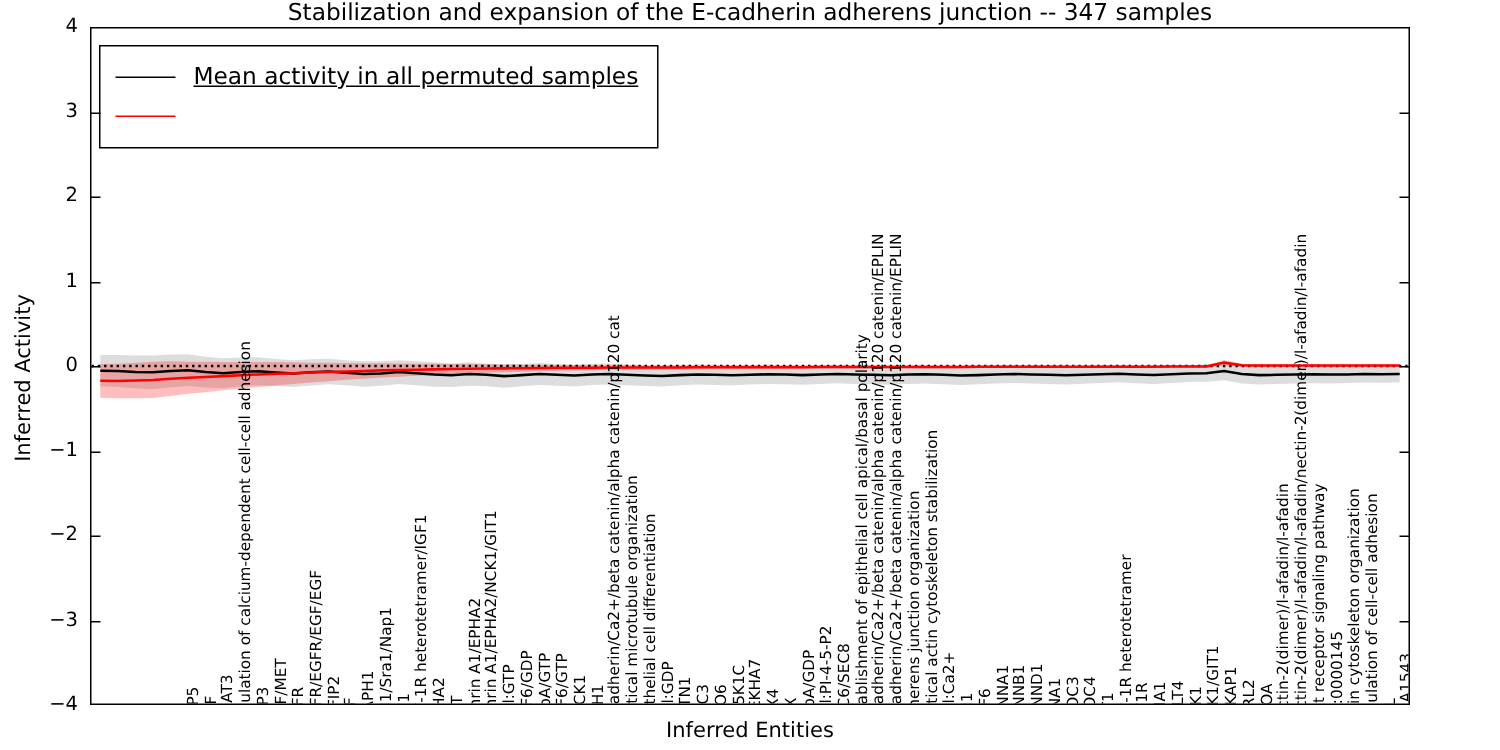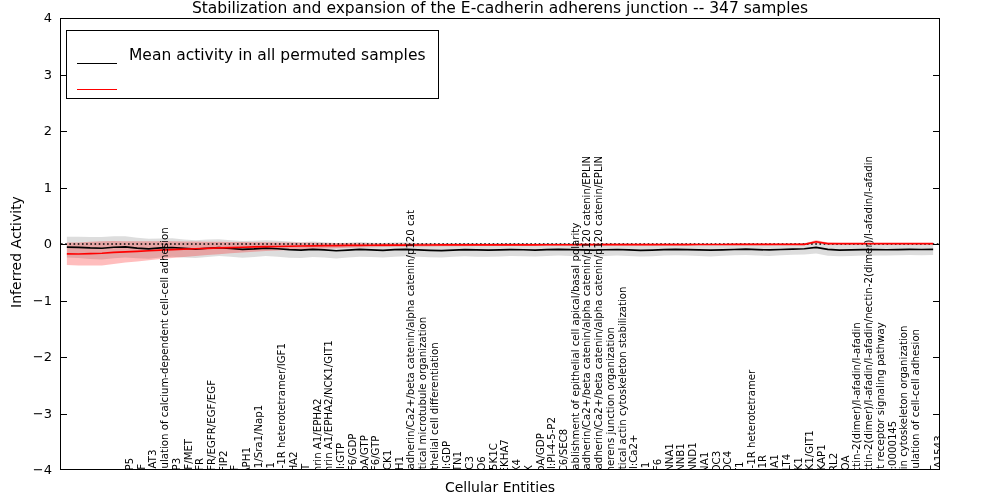--- a/index.html
+++ b/index.html
@@ -56,35 +56,35 @@
     color:#000;
   }
 
   
   #legend{
     position:absolute;left:66px;top:30px;
     background:#fff;border:1.3px solid #000;
     padding:7px 12px 8px 10px;
     box-sizing:border-box;
   }
-  .leg-row{display:flex;align-items:flex-end;height:26px;}
+  .leg-row{display:flex;align-items:center;height:26px;text-decoration:underline;}
   .leg-line{display:inline-block;width:40px;height:0;margin-right:12px;}
   .leg-line.k{border-top:1.6px solid #000;}
   .leg-line.r{border-top:1.6px solid #ff0000;}
   .leg-text{font-size:15.5px;white-space:nowrap;color:#000;}
 </style>
 </head>
 <body>
 
 <div id="fig">
 
   <div id="chart-title">Stabilization and expansion of the E-cadherin adherens junction -- 347 samples</div>
 
   <div id="ylabel">Inferred Activity</div>
-  <div id="xlabel">Cellular Entities</div>
+  <div id="xlabel">Inferred Entities</div>
 
   <div id="yaxis"></div>
 
   <div id="plot-area">
     <svg id="data-svg" viewBox="0 0 880 452" preserveAspectRatio="none">
         <path d="M 5.87 218.66 L 17.60 218.66 L 29.33 218.94 L 41.07 218.94 L 52.80 218.26 L 64.53 218.20 L 76.27 219.78 L 88.00 220.75 L 99.73 220.35 L 111.47 220.18 L 123.20 221.37 L 134.93 222.16 L 146.67 221.48 L 158.40 221.20 L 170.13 222.16 L 181.87 222.89 L 193.60 222.78 L 205.33 222.16 L 217.07 222.78 L 228.80 223.46 L 240.53 224.31 L 252.27 223.57 L 264.00 224.31 L 275.73 224.98 L 287.47 224.64 L 299.20 224.02 L 310.93 224.70 L 322.67 224.98 L 334.40 224.53 L 346.13 224.36 L 357.87 225.04 L 369.60 225.27 L 381.33 225.66 L 393.07 225.32 L 404.80 224.98 L 416.53 225.15 L 428.27 225.55 L 440.00 225.32 L 451.73 225.04 L 463.47 225.32 L 475.20 225.72 L 486.93 225.32 L 498.67 225.15 L 510.40 225.32 L 522.13 225.72 L 533.87 225.89 L 545.60 225.55 L 557.33 225.44 L 569.07 225.72 L 580.80 226.00 L 592.53 226.00 L 604.27 225.66 L 616.00 225.44 L 627.73 225.66 L 639.47 225.77 L 651.20 226.00 L 662.93 225.94 L 674.67 225.66 L 686.40 225.44 L 698.13 225.77 L 709.87 226.00 L 721.60 225.66 L 733.33 225.44 L 745.07 225.04 L 756.80 223.18 L 768.53 225.04 L 780.27 225.89 L 792.00 225.83 L 803.73 225.66 L 815.47 225.60 L 827.20 225.89 L 838.93 225.89 L 850.67 225.72 L 862.40 225.89 L 874.13 225.89 L 874.13 236.96 L 862.40 237.19 L 850.67 237.02 L 838.93 237.41 L 827.20 237.64 L 815.47 237.47 L 803.73 237.64 L 792.00 238.03 L 780.27 238.32 L 768.53 237.70 L 756.80 235.60 L 745.07 236.57 L 733.33 236.74 L 721.60 237.41 L 709.87 237.98 L 698.13 237.53 L 686.40 236.96 L 674.67 237.41 L 662.93 237.92 L 651.20 238.43 L 639.47 237.98 L 627.73 237.64 L 616.00 237.30 L 604.27 237.64 L 592.53 238.20 L 580.80 238.66 L 569.07 238.15 L 557.33 237.64 L 545.60 237.98 L 533.87 238.54 L 522.13 238.15 L 510.40 237.98 L 498.67 237.58 L 486.93 237.98 L 475.20 238.49 L 463.47 238.20 L 451.73 238.03 L 440.00 238.43 L 428.27 238.88 L 416.53 238.71 L 404.80 238.32 L 393.07 238.88 L 381.33 239.67 L 369.60 239.39 L 357.87 238.83 L 346.13 238.37 L 334.40 238.77 L 322.67 239.67 L 310.93 239.16 L 299.20 238.71 L 287.47 239.56 L 275.73 240.58 L 264.00 239.56 L 252.27 239.16 L 240.53 240.13 L 228.80 239.84 L 217.07 238.83 L 205.33 237.98 L 193.60 239.16 L 181.87 239.84 L 170.13 238.88 L 158.40 238.15 L 146.67 239.00 L 134.93 240.01 L 123.20 239.45 L 111.47 238.83 L 99.73 239.56 L 88.00 240.86 L 76.27 240.35 L 64.53 239.45 L 52.80 240.29 L 41.07 241.54 L 29.33 240.97 L 17.60 240.13 L 5.87 239.56 Z" fill="#c8c8c8" fill-opacity="0.62" stroke="none"></path>
         <path d="M 5.87 224.59 L 17.60 224.47 L 29.33 223.85 L 41.07 223.18 L 52.80 222.89 L 64.53 223.18 L 76.27 223.18 L 88.00 223.29 L 99.73 223.29 L 111.47 223.29 L 123.20 223.40 L 134.93 223.57 L 146.67 223.74 L 158.40 223.74 L 170.13 223.97 L 181.87 224.08 L 193.60 224.14 L 205.33 224.31 L 217.07 224.42 L 228.80 224.53 L 240.53 224.64 L 252.27 224.70 L 264.00 224.87 L 275.73 224.98 L 287.47 225.10 L 299.20 225.21 L 310.93 225.27 L 322.67 225.38 L 334.40 225.44 L 346.13 225.49 L 357.87 225.55 L 369.60 225.60 L 381.33 225.60 L 393.07 225.66 L 404.80 225.66 L 416.53 225.72 L 428.27 225.72 L 440.00 225.72 L 451.73 225.72 L 463.47 225.72 L 475.20 225.77 L 486.93 225.72 L 498.67 225.77 L 510.40 225.77 L 522.13 225.72 L 533.87 225.77 L 545.60 225.77 L 557.33 225.72 L 569.07 225.77 L 580.80 225.77 L 592.53 225.72 L 604.27 225.77 L 616.00 225.77 L 627.73 225.77 L 639.47 225.72 L 651.20 225.77 L 662.93 225.77 L 674.67 225.72 L 686.40 225.72 L 698.13 225.77 L 709.87 225.77 L 721.60 225.72 L 733.33 225.72 L 745.07 225.60 L 756.80 222.05 L 768.53 224.53 L 780.27 224.87 L 792.00 224.93 L 803.73 224.93 L 815.47 224.98 L 827.20 224.98 L 838.93 224.98 L 850.67 224.98 L 862.40 224.98 L 874.13 224.98 L 874.13 226.34 L 862.40 226.34 L 850.67 226.34 L 838.93 226.34 L 827.20 226.34 L 815.47 226.34 L 803.73 226.40 L 792.00 226.40 L 780.27 226.45 L 768.53 226.56 L 756.80 225.44 L 745.07 227.19 L 733.33 227.07 L 721.60 227.07 L 709.87 227.13 L 698.13 227.13 L 686.40 227.19 L 674.67 227.19 L 662.93 227.24 L 651.20 227.24 L 639.47 227.30 L 627.73 227.36 L 616.00 227.36 L 604.27 227.36 L 592.53 227.41 L 580.80 227.47 L 569.07 227.47 L 557.33 227.53 L 545.60 227.58 L 533.87 227.58 L 522.13 227.64 L 510.40 227.70 L 498.67 227.70 L 486.93 227.75 L 475.20 227.81 L 463.47 227.86 L 451.73 227.86 L 440.00 227.98 L 428.27 227.98 L 416.53 228.09 L 404.80 228.15 L 393.07 228.26 L 381.33 228.32 L 369.60 228.43 L 357.87 228.49 L 346.13 228.66 L 334.40 228.82 L 322.67 228.99 L 310.93 229.22 L 299.20 229.50 L 287.47 229.84 L 275.73 230.18 L 264.00 230.52 L 252.27 230.92 L 240.53 231.42 L 228.80 231.99 L 217.07 232.55 L 205.33 233.12 L 193.60 233.74 L 181.87 234.48 L 170.13 235.27 L 158.40 236.17 L 146.67 237.07 L 134.93 238.03 L 123.20 239.00 L 111.47 240.01 L 99.73 241.14 L 88.00 242.27 L 76.27 243.51 L 64.53 244.65 L 52.80 246.06 L 41.07 247.47 L 29.33 247.58 L 17.60 247.64 L 5.87 247.19 Z" fill="#ff0000" fill-opacity="0.26" stroke="none"></path>
         <line x1="0" x2="880" y1="226.00" y2="226.00" stroke="#000" stroke-width="1.6" stroke-dasharray="1.6 2.6"></line>
         <path d="M 5.87 229.11 L 17.60 229.39 L 29.33 229.96 L 41.07 230.24 L 52.80 229.28 L 64.53 228.82 L 76.27 230.07 L 88.00 230.80 L 99.73 229.96 L 111.47 229.50 L 123.20 230.41 L 134.93 231.08 L 146.67 230.24 L 158.40 229.67 L 170.13 230.52 L 181.87 231.37 L 193.60 230.97 L 205.33 230.07 L 217.07 230.80 L 228.80 231.65 L 240.53 232.22 L 252.27 231.37 L 264.00 231.93 L 275.73 232.78 L 287.47 232.10 L 299.20 231.37 L 310.93 231.93 L 322.67 232.33 L 334.40 231.65 L 346.13 231.37 L 357.87 231.93 L 369.60 232.33 L 381.33 232.67 L 393.07 232.10 L 404.80 231.65 L 416.53 231.93 L 428.27 232.22 L 440.00 231.88 L 451.73 231.54 L 463.47 231.76 L 475.20 232.10 L 486.93 231.65 L 498.67 231.37 L 510.40 231.65 L 522.13 231.93 L 533.87 232.22 L 545.60 231.76 L 557.33 231.54 L 569.07 231.93 L 580.80 232.33 L 592.53 232.10 L 604.27 231.65 L 616.00 231.37 L 627.73 231.65 L 639.47 231.88 L 651.20 232.22 L 662.93 231.93 L 674.67 231.54 L 686.40 231.20 L 698.13 231.65 L 709.87 231.99 L 721.60 231.54 L 733.33 231.08 L 745.07 230.80 L 756.80 229.39 L 768.53 231.37 L 780.27 232.10 L 792.00 231.93 L 803.73 231.65 L 815.47 231.54 L 827.20 231.76 L 838.93 231.65 L 850.67 231.37 L 862.40 231.54 L 874.13 231.42" fill="none" stroke="#000000" stroke-width="1.7"></path>
         <path d="M 5.87 235.89 L 17.60 236.06 L 29.33 235.72 L 41.07 235.32 L 52.80 234.48 L 64.53 233.91 L 76.27 233.34 L 88.00 232.78 L 99.73 232.22 L 111.47 231.65 L 123.20 231.20 L 134.93 230.80 L 146.67 230.41 L 158.40 229.96 L 170.13 229.62 L 181.87 229.28 L 193.60 228.94 L 205.33 228.71 L 217.07 228.49 L 228.80 228.26 L 240.53 228.03 L 252.27 227.81 L 264.00 227.70 L 275.73 227.58 L 287.47 227.47 L 299.20 227.36 L 310.93 227.24 L 322.67 227.19 L 334.40 227.13 L 346.13 227.07 L 357.87 227.02 L 369.60 227.02 L 381.33 226.96 L 393.07 226.96 L 404.80 226.90 L 416.53 226.90 L 428.27 226.85 L 440.00 226.85 L 451.73 226.79 L 463.47 226.79 L 475.20 226.79 L 486.93 226.73 L 498.67 226.73 L 510.40 226.73 L 522.13 226.68 L 533.87 226.68 L 545.60 226.68 L 557.33 226.62 L 569.07 226.62 L 580.80 226.62 L 592.53 226.56 L 604.27 226.56 L 616.00 226.56 L 627.73 226.56 L 639.47 226.51 L 651.20 226.51 L 662.93 226.51 L 674.67 226.45 L 686.40 226.45 L 698.13 226.45 L 709.87 226.45 L 721.60 226.40 L 733.33 226.40 L 745.07 226.40 L 756.80 223.74 L 768.53 225.55 L 780.27 225.66 L 792.00 225.66 L 803.73 225.66 L 815.47 225.66 L 827.20 225.66 L 838.93 225.66 L 850.67 225.66 L 862.40 225.66 L 874.13 225.66" fill="none" stroke="#ff0000" stroke-width="1.7"></path>

